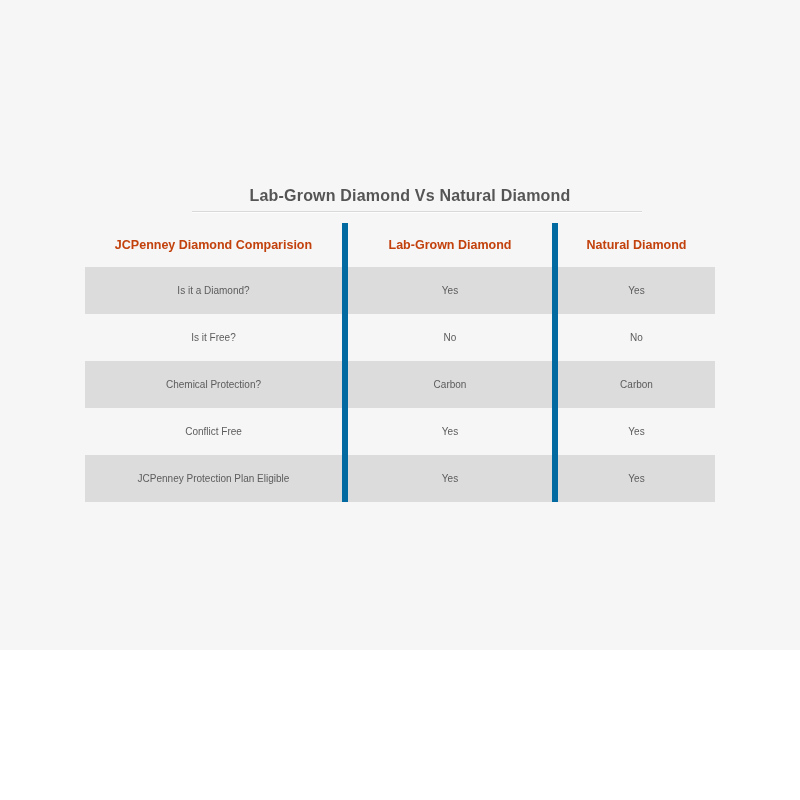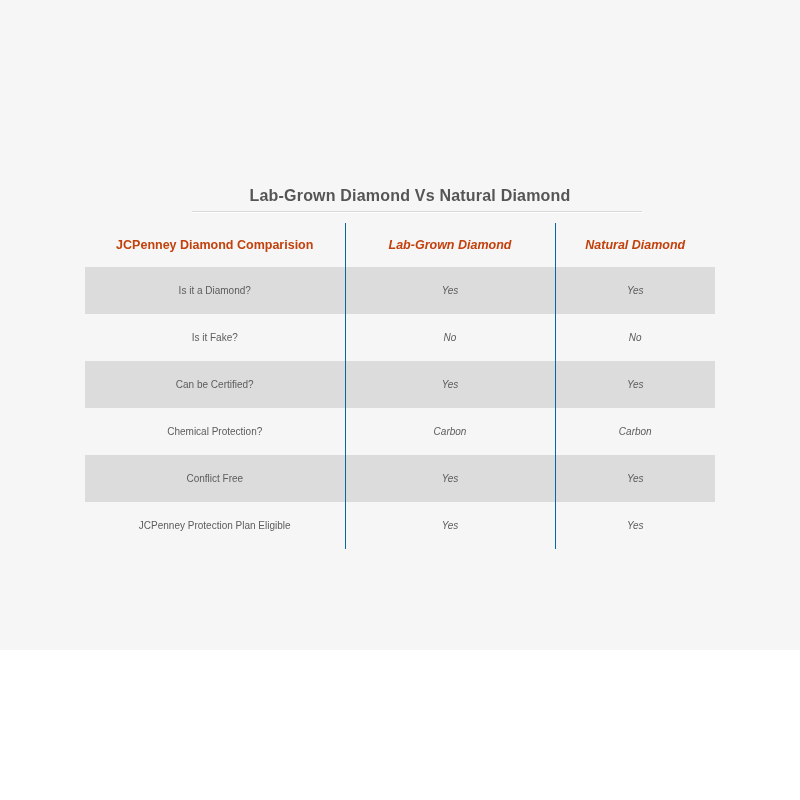--- a/index.html
+++ b/index.html
@@ -57,21 +57,21 @@
     font-size: 12.5px;
     font-weight: bold;
     color: #c2410c;
   }
   td {
     height: 47px;
     font-size: 10px;
     font-weight: normal;
     color: #5c5c5c;
   }
-  th + th, td + td { border-left: 1px solid #0369a1; font-style: italic; }
+  th + th, td + td { border-left: 6px solid #0369a1; }
   tbody tr:nth-child(odd) { background: #dcdcdc; }
   tbody tr:nth-child(even) { background: #f6f6f6; }
 </style>
 </head>
 <body>
 
 <div class="canvas">
   <div class="content">
     <h1 class="title">Lab-Grown Diamond Vs Natural Diamond</h1>
     <hr class="title-rule">
@@ -88,28 +88,23 @@
             <th>Natural Diamond</th>
           </tr>
         </thead>
       <tbody>
           <tr>
             <td>Is it a Diamond?</td>
             <td>Yes</td>
             <td>Yes</td>
           </tr>
           <tr>
-            <td>Is it Fake?</td>
+            <td>Is it Free?</td>
             <td>No</td>
             <td>No</td>
-          </tr>
-          <tr>
-            <td>Can be Certified?</td>
-            <td>Yes</td>
-            <td>Yes</td>
           </tr>
           <tr>
             <td>Chemical Protection?</td>
             <td>Carbon</td>
             <td>Carbon</td>
           </tr>
           <tr>
             <td>Conflict Free</td>
             <td>Yes</td>
             <td>Yes</td>

